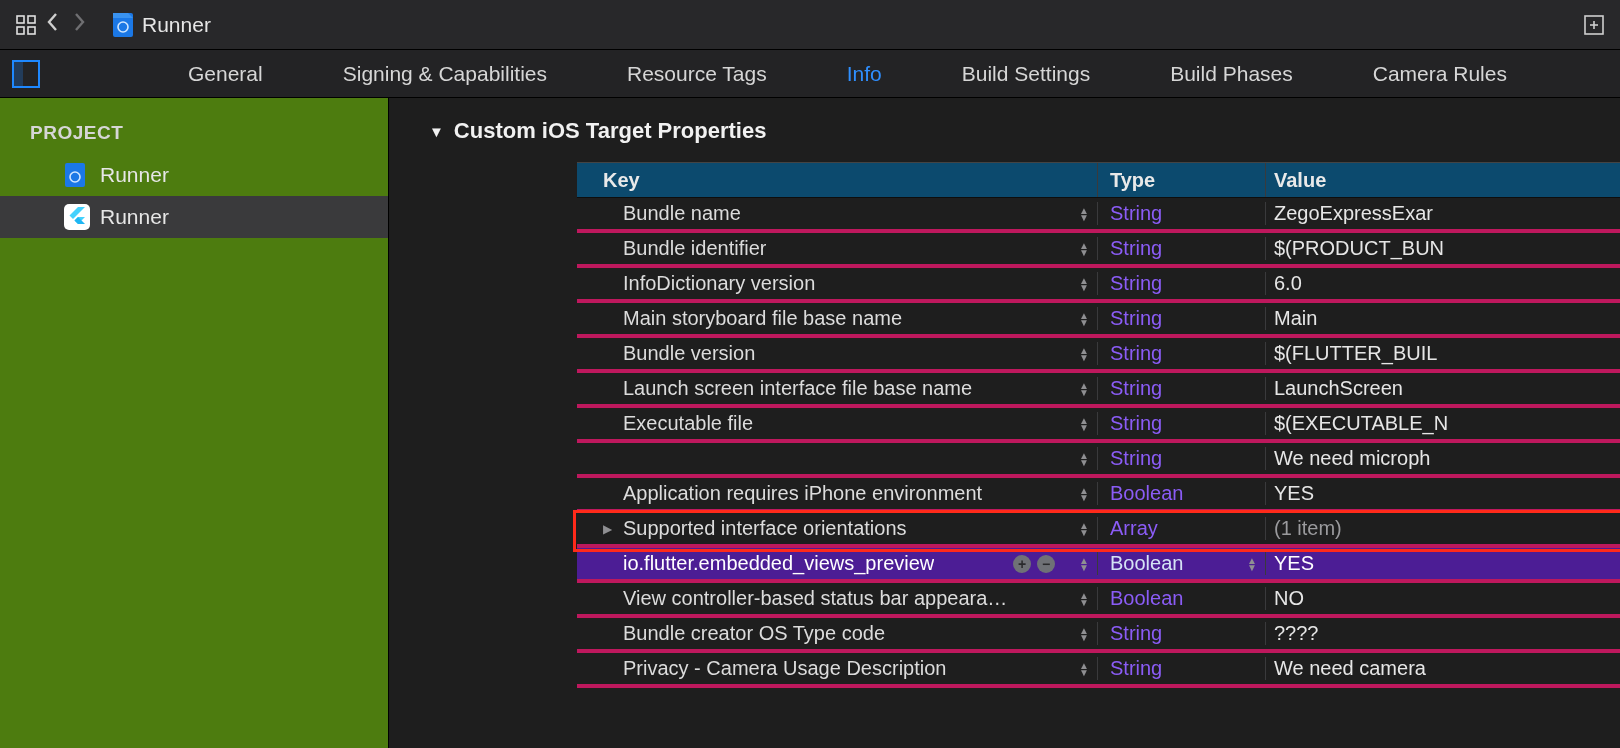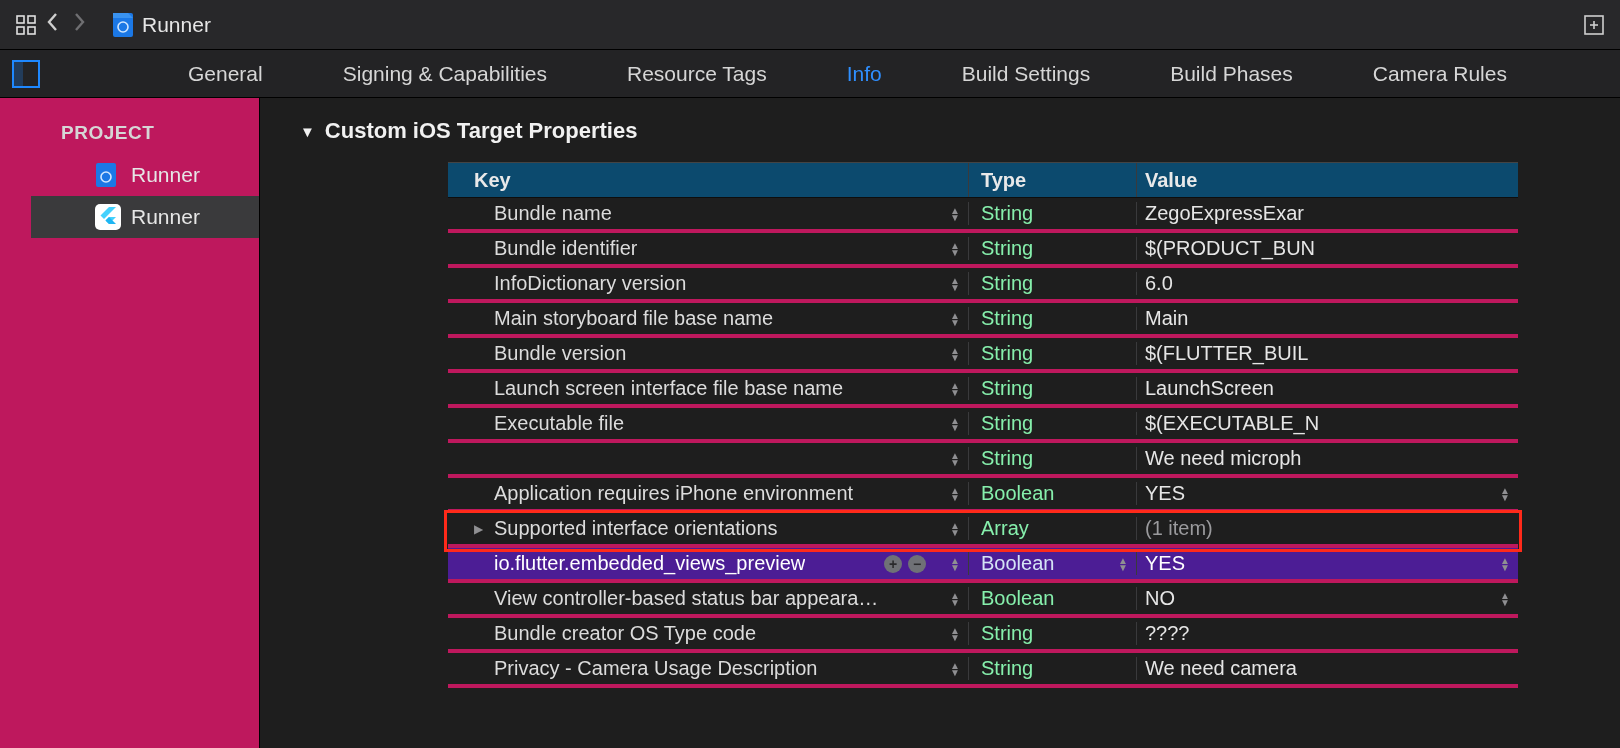--- a/index.html
+++ b/index.html
@@ -62,25 +62,24 @@
 }
 .tab.active { color: #2f8fff; }
 
 
 .main {
   display: flex;
   height: calc(748px - 50px - 48px);
 }
 
 .sidebar {
-  width: 260px;
-  background: #be185d;
+  width: 389px;
+  background: #4d7c0f;
   border-right: 1px solid #000;
   padding-top: 14px;
-  padding-left: 31px;
 }
 .sidebar .section-label {
   color: #d6d6d6;
   font-weight: 600;
   letter-spacing: .5px;
   font-size: 19px;
   padding: 10px 30px;
 }
 .side-item {
   display: flex; align-items: center; gap: 10px;
@@ -122,21 +121,21 @@
   font-weight: 600;
   color: #e9e9e9;
 }
 .pt-row {
   display: flex;
   border-bottom: 4px solid #be185d;
   align-items:center;
   height: 35px;
 }
 .col-key   { width: 520px; padding-left: 26px; display:flex; align-items:center; position:relative; }
-.col-type  { width: 168px; padding-left: 12px; color: #86efac; display:flex; align-items:center; position:relative; border-left:1px solid #3a3a3c; }
+.col-type  { width: 168px; padding-left: 12px; color: #8b5cf6; display:flex; align-items:center; position:relative; border-left:1px solid #3a3a3c; }
 .col-value { flex: 1; padding-left: 8px; display:flex; align-items:center; color:#e6e6e6; border-left:1px solid #3a3a3c; position:relative; overflow:hidden; white-space:nowrap; }
 .pt-head .col-type, .pt-head .col-value { color:#e9e9e9; }
 .pt-head .col-key, .pt-head .col-type, .pt-head .col-value { height: 34px; }
 
 .key-text { white-space: nowrap; overflow: hidden; text-overflow: ellipsis; max-width: 420px; }
 .row-tri { width: 14px; display:inline-block; margin-right: 6px; color:#8f8f92; font-size:12px; }
 
 .stepper {
   position:absolute; right:8px; top:50%; transform:translateY(-50%);
   display:flex; flex-direction:column; line-height:7px; color:#8f8f92; font-size:10px;

